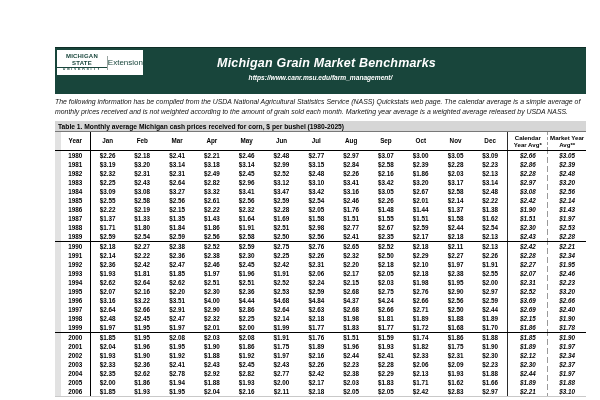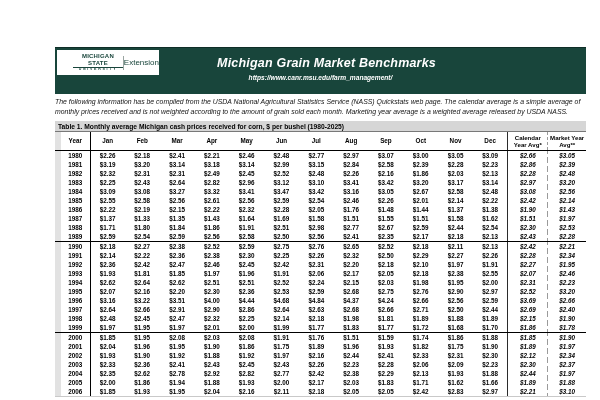--- a/index.html
+++ b/index.html
@@ -15,21 +15,21 @@
   .band-title{
     text-align:center;color:#fff;font-weight:bold;font-style:italic;
     font-size:12.5px;margin-top:8px;letter-spacing:.2px;padding-left:12px;
   }
   .band-url{
     text-align:center;color:#fff;font-weight:bold;font-style:italic;
     font-size:6.6px;margin-top:4px;cursor:pointer;
   }
   .logo-box{
     position:absolute;left:2px;top:2px;width:86px;height:25px;background:#fff;
-    display:flex;align-items:center;justify-content:center;padding-left:16px;
+    display:flex;align-items:center;justify-content:center;
   }
   .logo-wordmark{text-align:center;color:#18453B;line-height:1.1;}
   .logo-line1{font-size:6px;font-weight:bold;letter-spacing:.2px;border-bottom:.5px solid #18453B;padding-bottom:.5px;}
   .logo-line2{font-size:3.6px;letter-spacing:1.7px;font-weight:bold;}
   .logo-divider{width:1px;height:14px;background:#9aa5a1;}
   .logo-ext{font-size:8px;color:#18453B;}
   
   .intro{
     position:absolute;left:55px;top:97px;width:531px;
     font-style:italic;font-size:6.9px;line-height:1.5;color:#141414;

